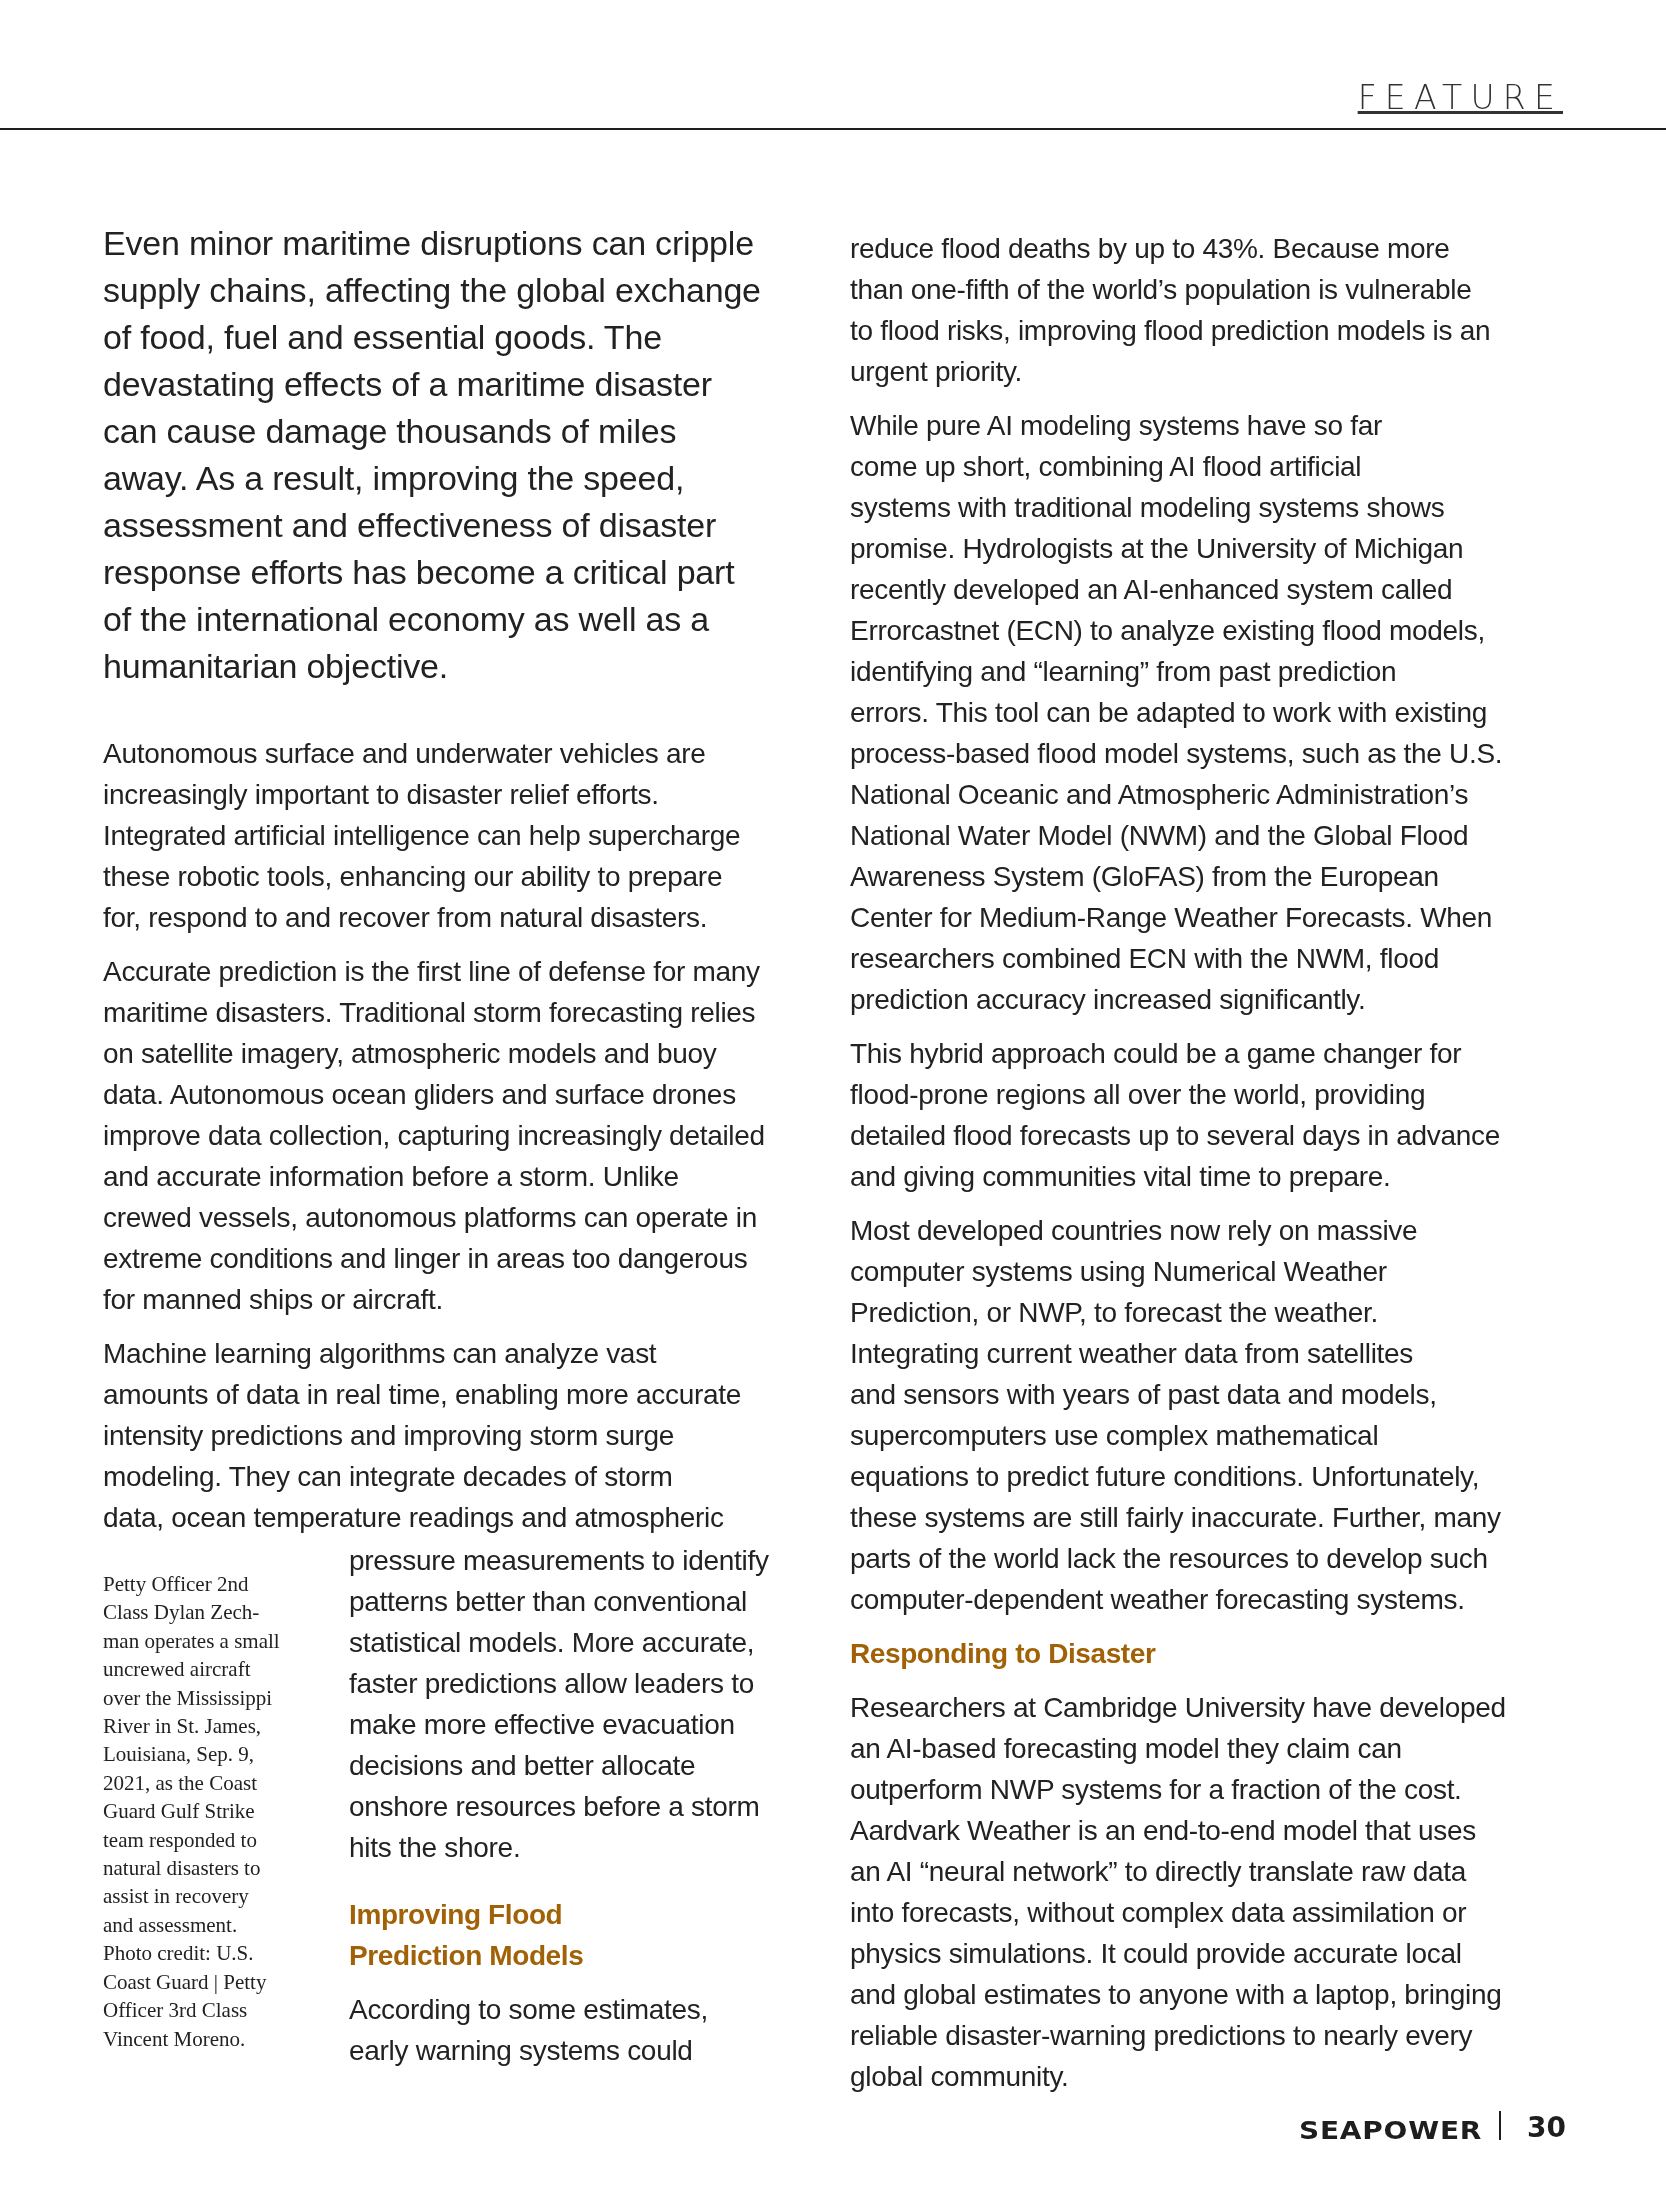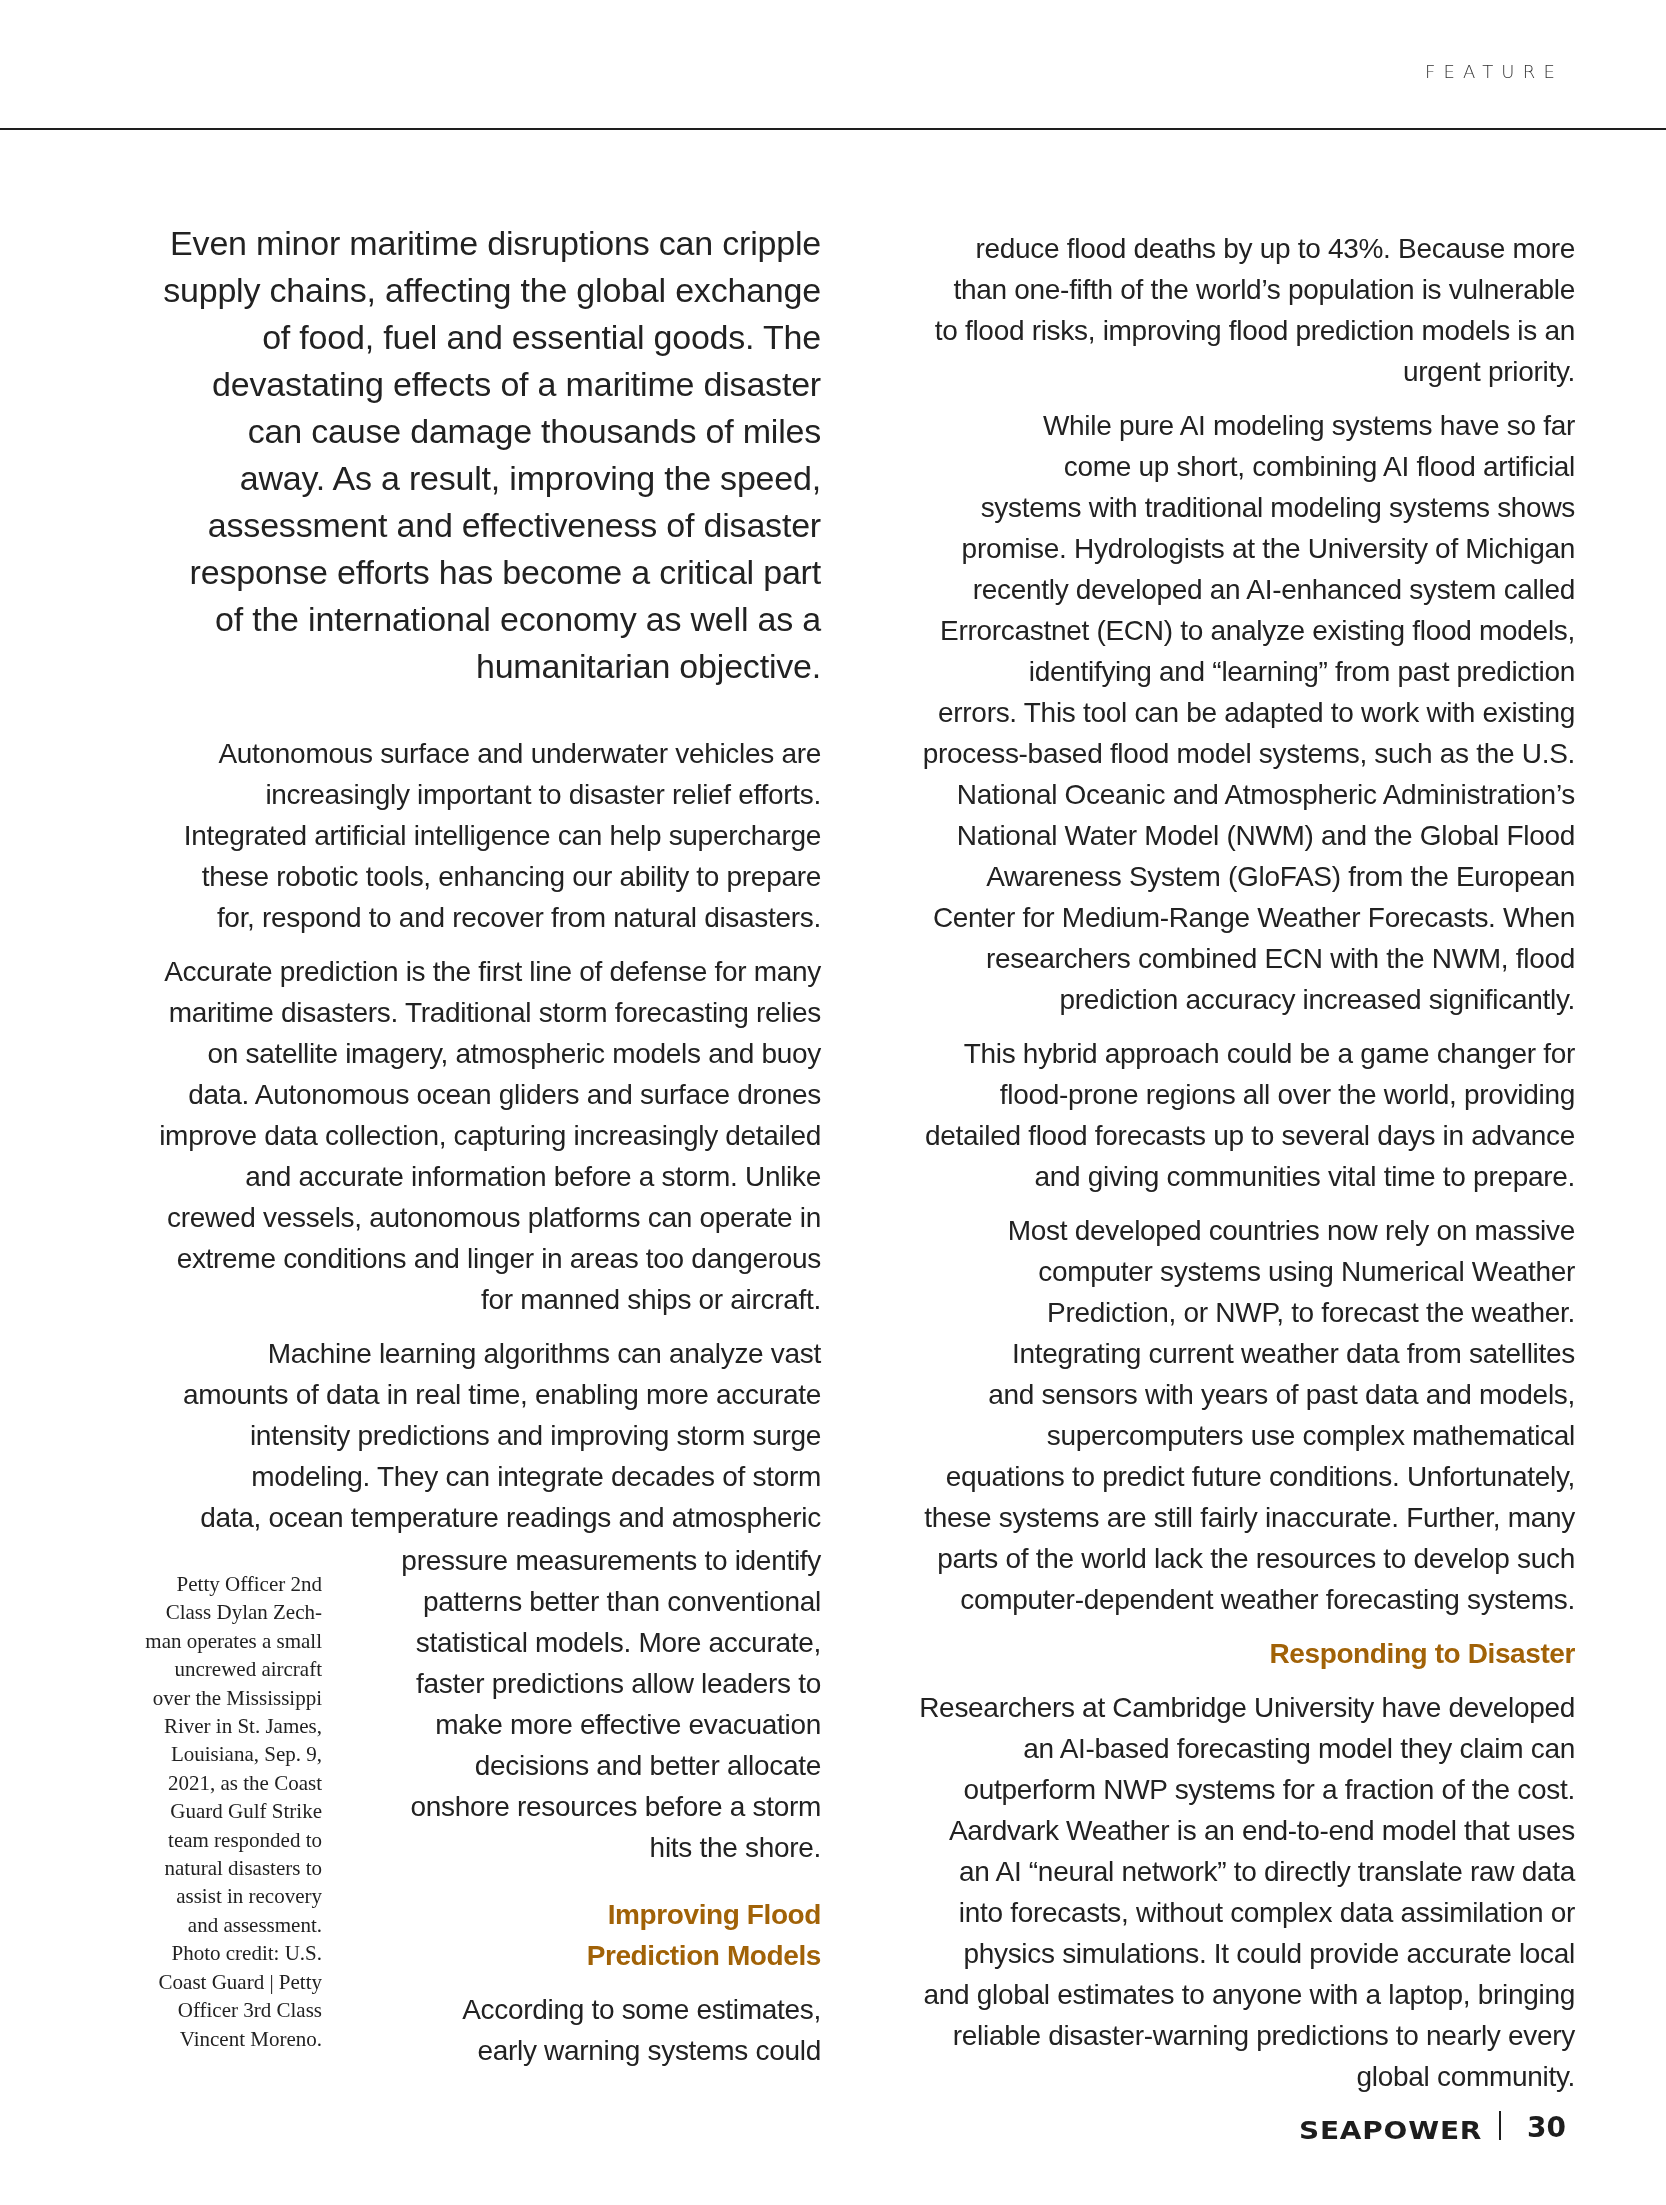--- a/index.html
+++ b/index.html
@@ -1,19 +1,19 @@
 <!DOCTYPE html>
 <html style="font-size:11px"><head>
 <meta charset="utf-8">
 <style>
   html, body { margin:0; padding:0; background:#ffffff; }
   body { width:1666px; height:2205px; position:relative; overflow:hidden; color:#222222; font-family:"Liberation Sans", sans-serif; }
-  .header-label { position:absolute; top:61px; right:103px; font-size:18px; letter-spacing:8.2px; color:#333333; font-weight:normal; font-family:"DejaVu Sans", sans-serif; font-weight:200; }
+  .header-label { position:absolute; top:78px; right:103px; font-size:33px; letter-spacing:8.2px; color:#333333; font-weight:normal; font-family:"DejaVu Sans", sans-serif; font-weight:200;text-decoration:underline; }
   .header-rule { position:absolute; left:0; top:128px; width:1666px; height:2.1px; background:#1e1e1e; }
-  .col { position:absolute;text-align:right; }
+  .col { position:absolute; }
   .line { display:block; white-space:nowrap; }
   .lead { left:103px; top:220px; width:718px; font-size:34px; line-height:47px; color:#222; letter-spacing:-0.2px; }
   .body { font-size:28px; line-height:41px; color:#222; letter-spacing:-0.3px;margin-top:8px; }
   .p { margin:0 0 13px 0; }
   .left-body { left:103px; top:725px; width:718px; }
   .caption { left:103px; top:1570px; width:219px; font-size:21px; line-height:28.4px; color:#222; letter-spacing:0px; font-family:Liberation Serif, serif; transform-origin:left top; }
   .inset { left:349px; top:1532px; width:472px; }
   .right-body { left:850px; top:220px; width:725px; }
   .subhead { font-weight:bold; font-size:28px; line-height:41px; color:#a16207; letter-spacing:-0.4px; margin:0 0 13px 0; }
   .footer { position:absolute; top:2110px; left:1299px; height:34px; }

